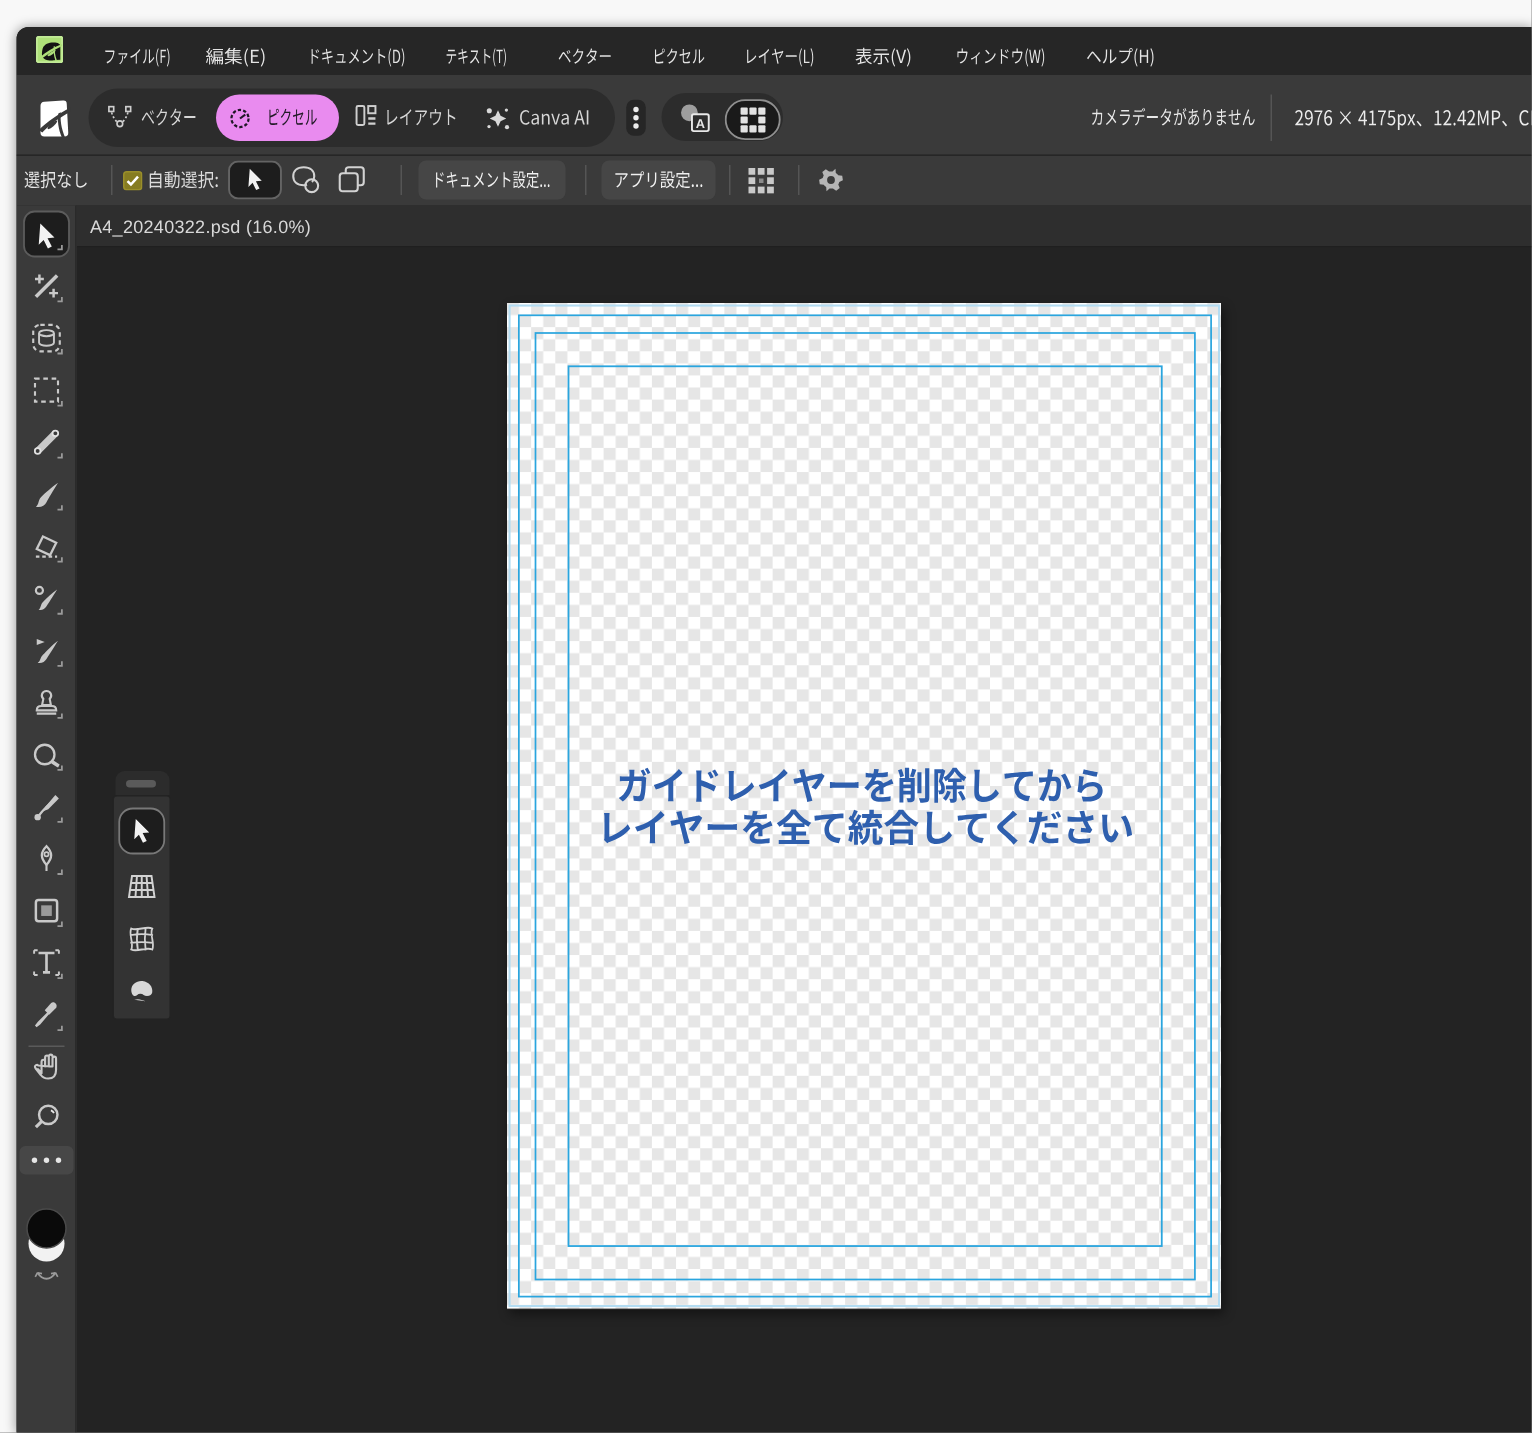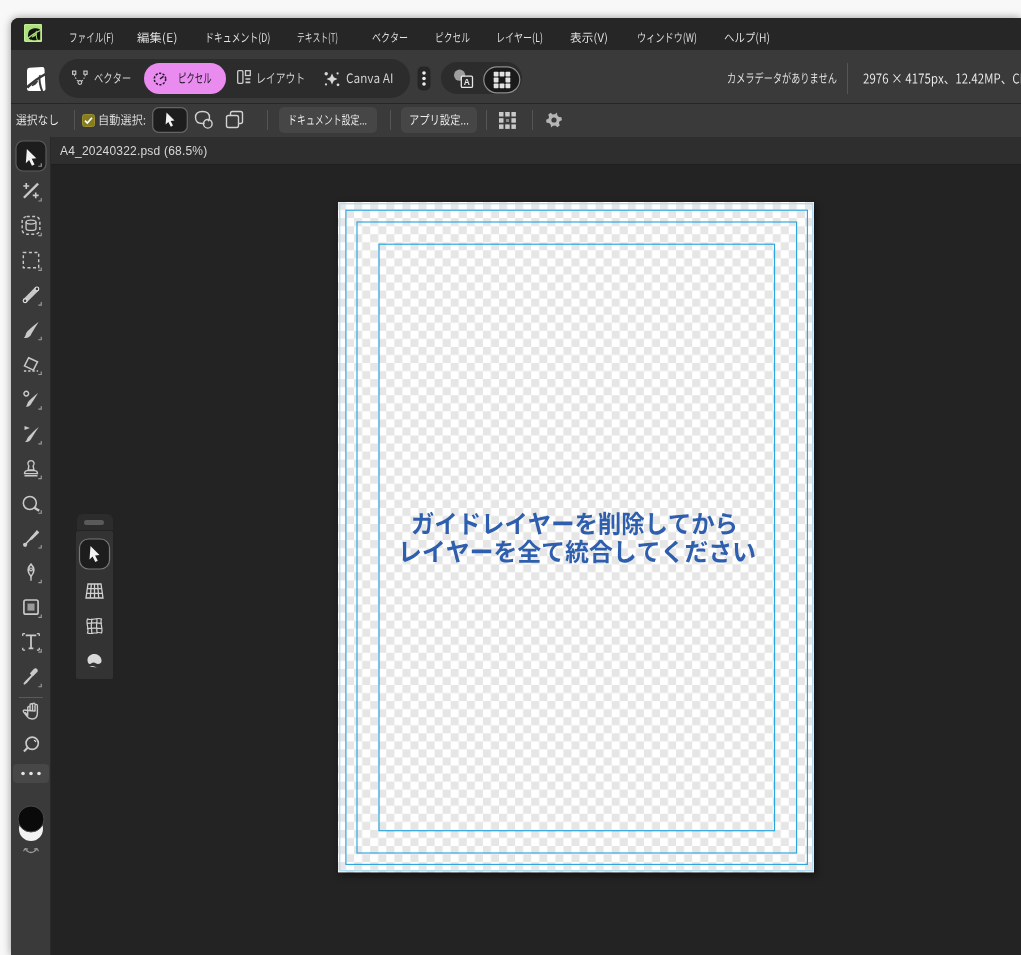--- a/index.html
+++ b/index.html
@@ -224,21 +224,21 @@
         <rect x="8.2" y="14.4" width="4.5" height="4.5"></rect>
         <rect x="14.4" y="14.4" width="4.5" height="4.5"></rect>
 </g>
       <rect x="9" y="9" width="3" height="3" fill="#8a8a8a"></rect>
     </svg>
 <div class="abs" style="left:521px;top:92px;width:1px;height:20px;background:#555"></div>
 <svg class="abs" style="left:533px;top:92px" width="20" height="20">
 <path d="M10,2 L11.2,4.4 A5.8,5.8 0 0 1 13.3,5.3 L15.9,4.6 L17.4,7.2 L15.6,9.1 A5.8,5.8 0 0 1 15.6,10.9 L17.4,12.8 L15.9,15.4 L13.3,14.7 A5.8,5.8 0 0 1 11.2,15.6 L10,18 L8.8,15.6 A5.8,5.8 0 0 1 6.7,14.7 L4.1,15.4 L2.6,12.8 L4.4,10.9 A5.8,5.8 0 0 1 4.4,9.1 L2.6,7.2 L4.1,4.6 L6.7,5.3 A5.8,5.8 0 0 1 8.8,4.4 Z" fill="#b5b5b5" transform="rotate(22 10 10)"></path>
 <circle cx="10" cy="10" r="2.6" fill="#3a3a3a"></circle>
     </svg>
-<div class="abs" style="left:49px;top:126px;font-size:12px;color:#d8d8d8;letter-spacing:0.2px">A4_20240322.psd (68.5%)</div>
+<div class="abs" style="left:49px;top:126px;font-size:12px;color:#d8d8d8;letter-spacing:0.2px">A4_20240322.psd (16.0%)</div>
 <svg class="abs" style="left:0;top:119px" width="40" height="760">
       <rect x="5" y="4" width="30" height="30" rx="7" fill="#1d1d1d" stroke="#5c5c5c" stroke-width="1.2"></rect>
       <g transform="translate(20,19) scale(1.18)">
         <path d="M-3.5,-6 L4.5,2 L0.6,2.4 L3,7.1 L0.8,8.2 L-1.6,3.4 L-4.4,6.1 Z" fill="#f2f2f2"></path>
         <path d="M6.2,8.7 L8.7,8.7 L8.7,6.2" stroke="#9a9a9a" stroke-width="1" fill="none"></path>
       </g>
       <g transform="translate(20,53.7) scale(1.18)">
         <path d="M-6,6 L6,-6" stroke="#c9c9c9" stroke-width="2"></path>
         <path d="M-4,-6.5 V-1.5 M-6.5,-4 H-1.5" stroke="#c9c9c9" stroke-width="1.4"></path>
         <path d="M4,1.5 V6.5 M1.5,4 H6.5" stroke="#c9c9c9" stroke-width="1.4"></path>

